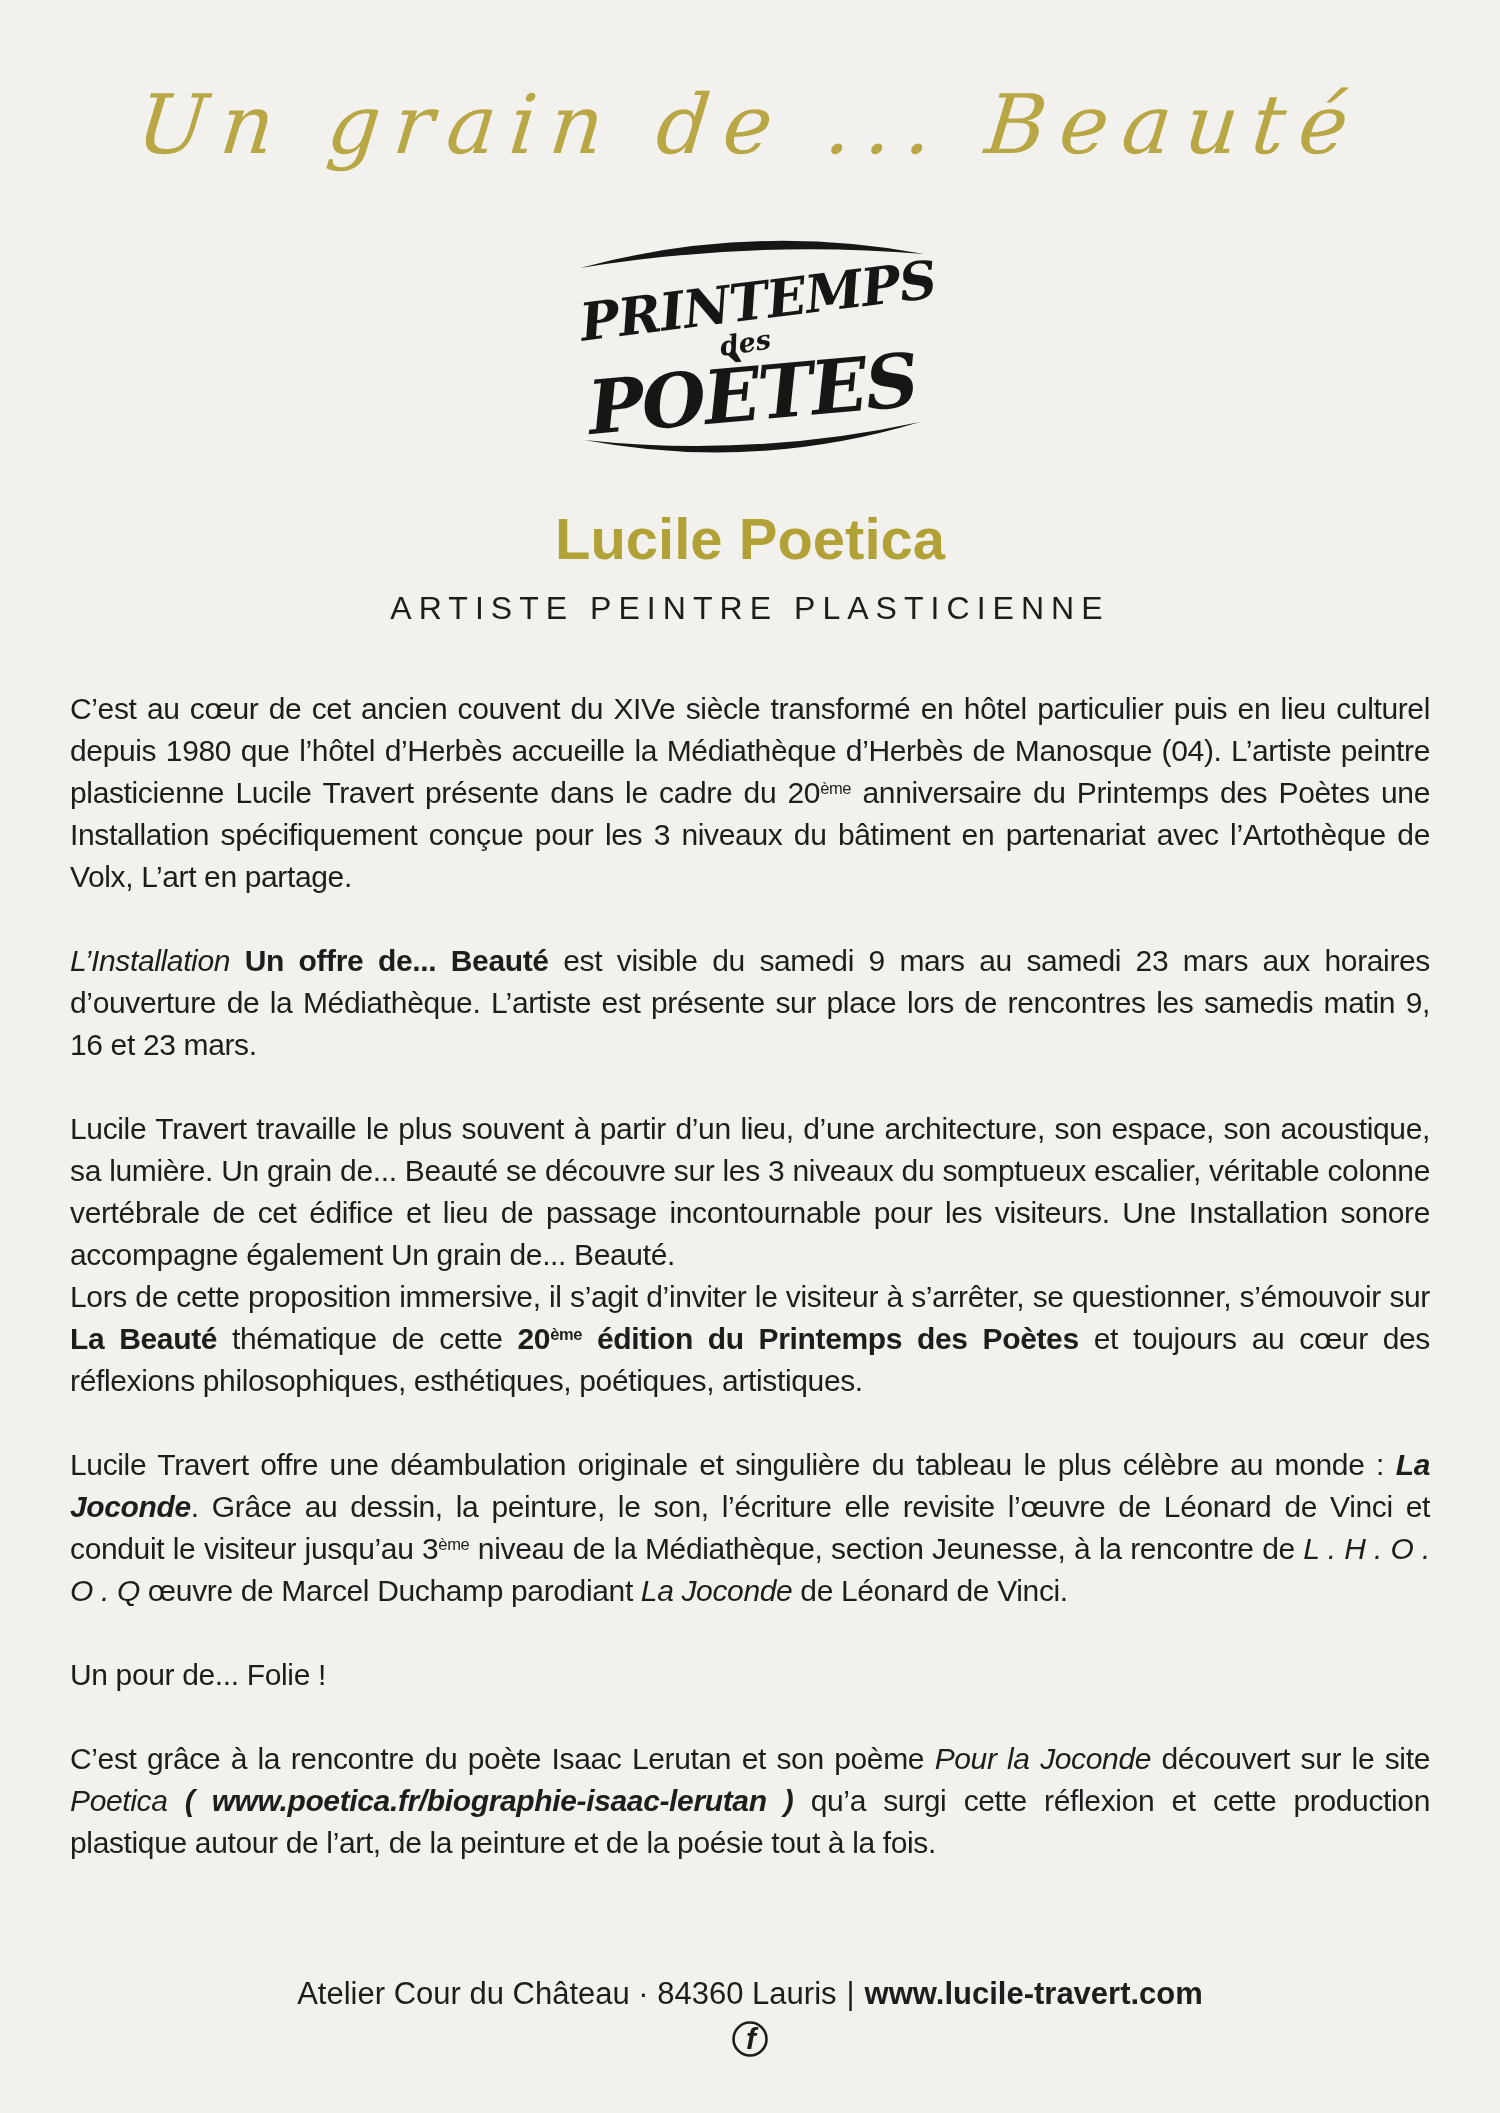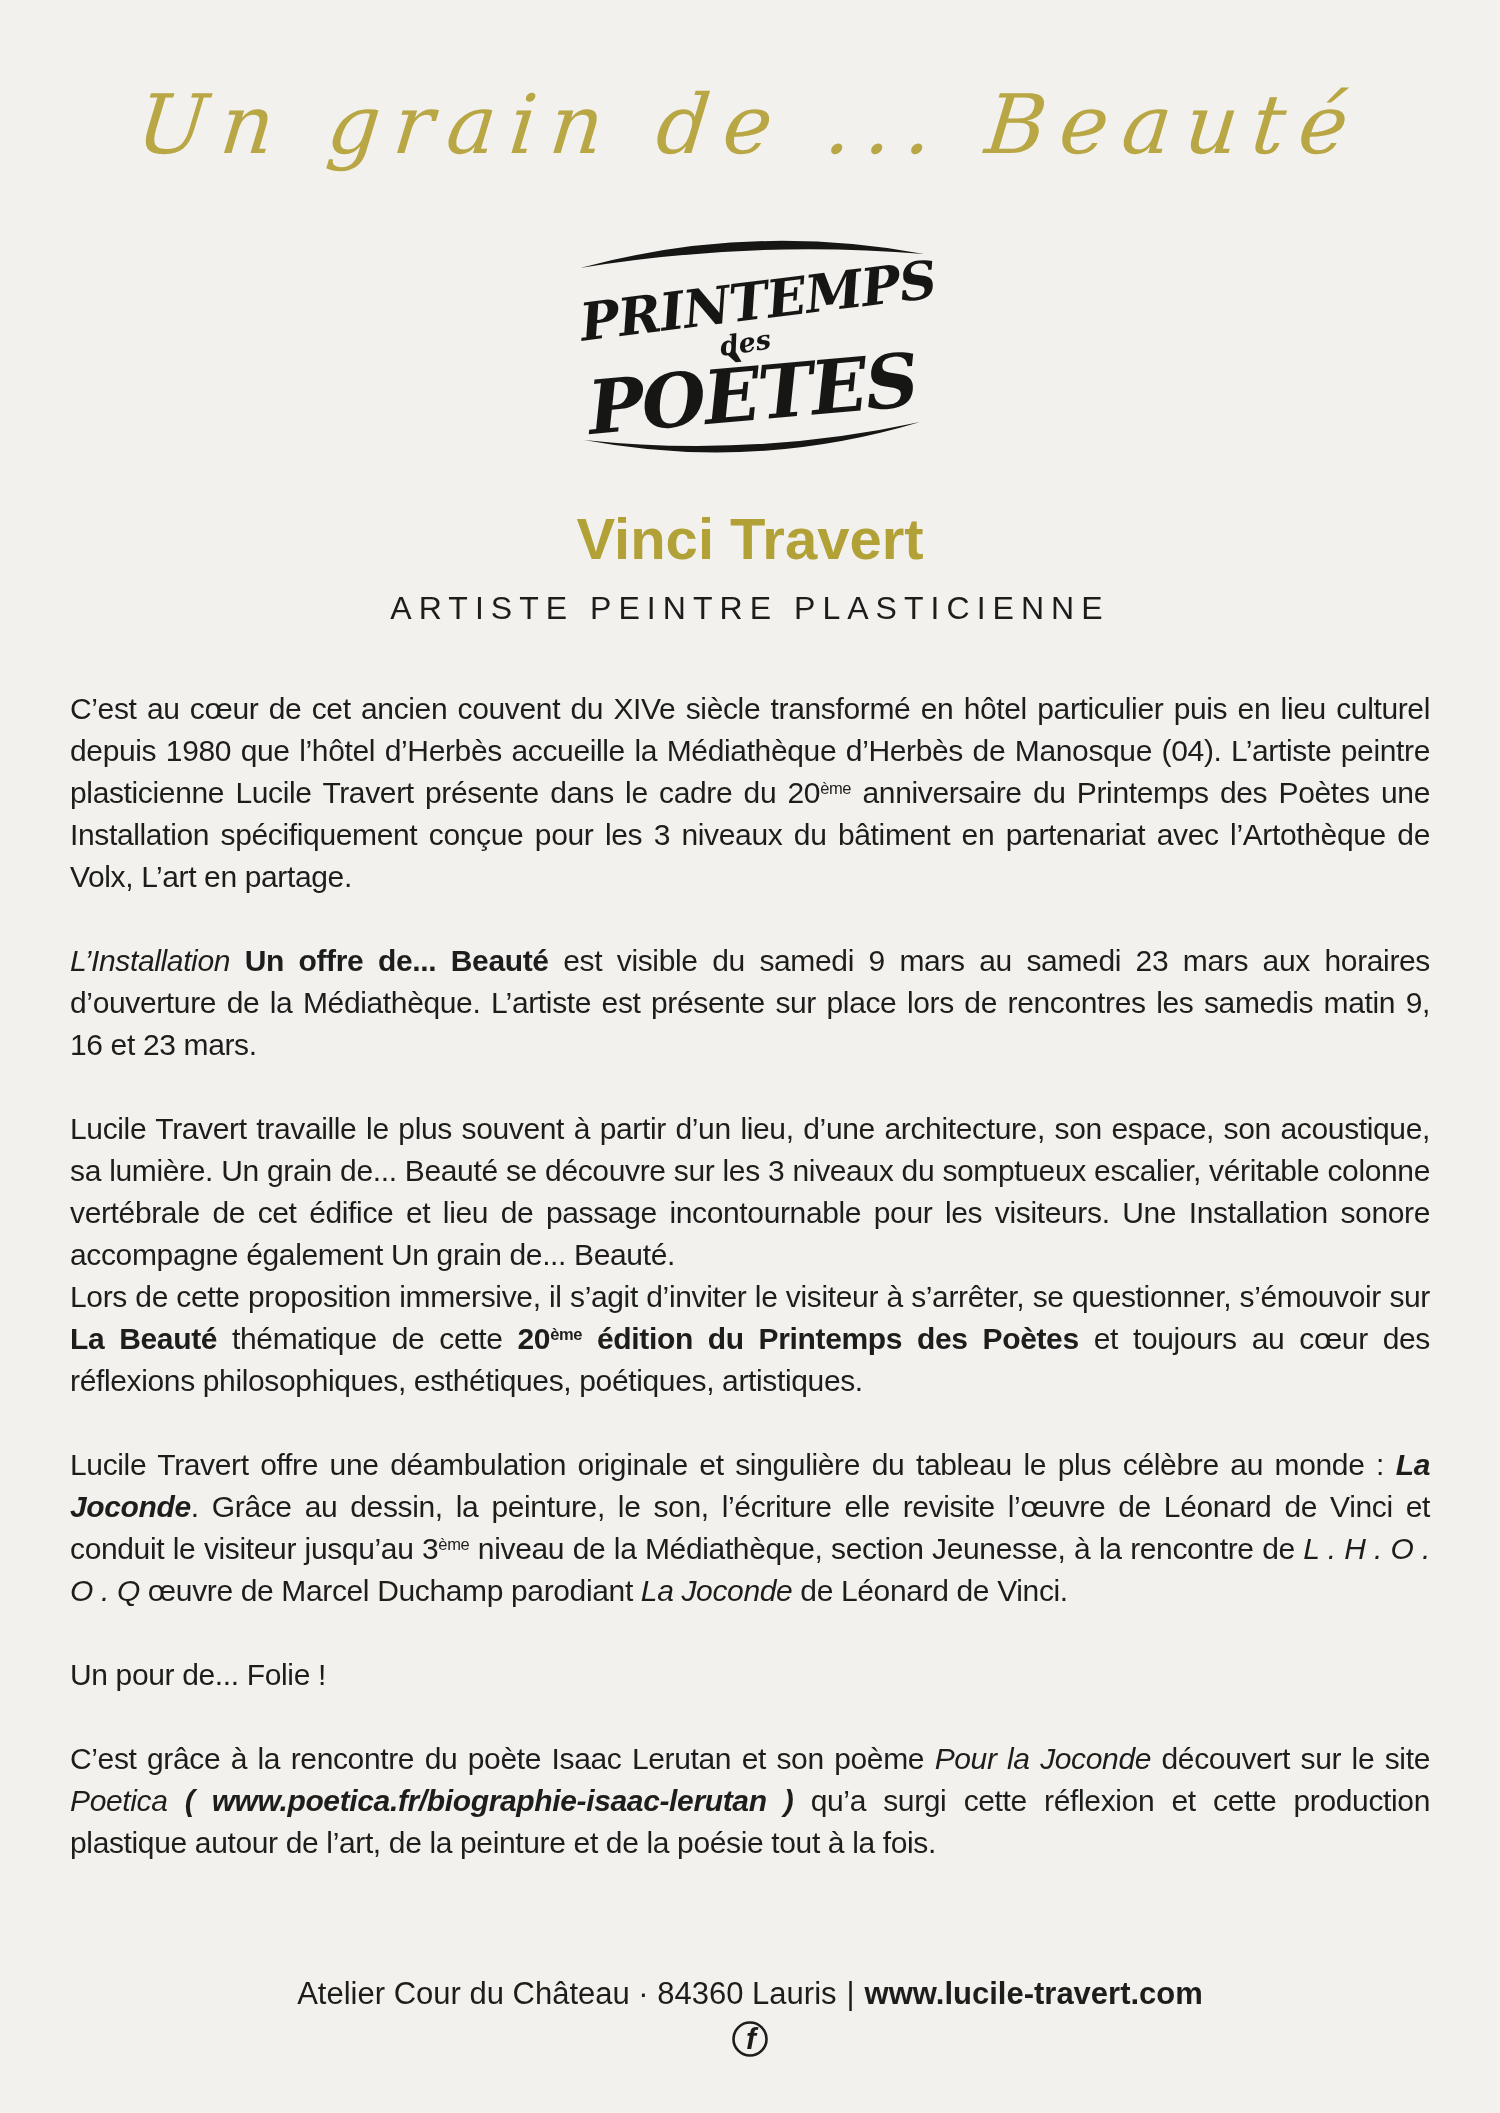--- a/index.html
+++ b/index.html
@@ -74,21 +74,21 @@
       <g fill="#161614" font-family="DejaVu Serif, serif" font-style="italic" font-weight="bold">
         <path d="M26,54 Q196,8 370,40 Q197,26 26,54 Z"></path>
         <text x="26" y="106" font-size="52" letter-spacing="-1" transform="rotate(-7 196 95)">PRINTEMPS</text>
         <text x="166" y="140" font-size="27" transform="rotate(-9 180 132)">des</text>
         <text x="34" y="206" font-size="74" letter-spacing="-2" transform="rotate(-5 196 184)">POÈTES</text>
         <path d="M30,226 Q200,258 366,208 Q200,244 30,226 Z"></path>
       </g>
     </svg>
   </div>
 
-  <div class="artist-name">Vinci Travert</div>
+  <div class="artist-name">Lucile Poetica</div>
 
   <div class="artist-subtitle">ARTISTE PEINTRE PLASTICIENNE</div>
 
   <div class="content">
       <p><span class="run-n">C’est au cœur de cet ancien couvent du XIVe siècle transformé en hôtel particulier puis en lieu culturel depuis 1980 que l’hôtel d’Herbès accueille la Médiathèque d’Herbès de Manosque (04). L’artiste peintre plasticienne Lucile Travert présente dans le cadre du 20</span><sup class="run-sup">ème</sup><span class="run-n"> anniversaire du Printemps des Poètes une Installation spécifiquement conçue pour les 3 niveaux du bâtiment en partenariat avec l’Artothèque de Volx, L’art en partage.</span></p>
       <p><span class="run-i">L’Installation </span><span class="run-b">Un offre de... Beauté</span><span class="run-n"> est visible du samedi 9 mars au samedi 23 mars aux horaires d’ouverture de la Médiathèque. L’artiste est présente sur place lors de rencontres les samedis matin 9, 16 et 23 mars.</span></p>
       <p><span class="run-n">Lucile Travert travaille le plus souvent à partir d’un lieu, d’une architecture, son espace, son acoustique, sa lumière. Un grain de... Beauté se découvre sur les 3 niveaux du somptueux escalier, véritable colonne vertébrale de cet édifice et lieu de passage incontournable pour les visiteurs. Une Installation sonore accompagne également Un grain de... Beauté.</span><br><span class="run-n">Lors de cette proposition immersive, il s’agit d’inviter le visiteur à s’arrêter, se questionner, s’émouvoir sur </span><span class="run-b">La Beauté</span><span class="run-n"> thématique de cette </span><span class="run-b">20</span><sup class="run-bsup">ème</sup><span class="run-b"> édition du Printemps des Poètes</span><span class="run-n"> et toujours au cœur  des réflexions philosophiques, esthétiques, poétiques, artistiques.</span></p>
       <p><span class="run-n">Lucile Travert offre une déambulation originale et singulière du tableau le plus célèbre au monde : </span><span class="run-bi">La Joconde</span><span class="run-n">. Grâce au dessin, la peinture, le son, l’écriture elle revisite l’œuvre de Léonard de Vinci et conduit le visiteur jusqu’au 3</span><sup class="run-sup">ème</sup><span class="run-n"> niveau de la Médiathèque, section Jeunesse, à la rencontre de </span><span class="run-i">L . H . O . O . Q</span><span class="run-n"> œuvre de Marcel Duchamp parodiant </span><span class="run-i">La Joconde</span><span class="run-n"> de Léonard de Vinci.</span></p>
       <p><span class="run-n">Un pour de... Folie !</span></p>
       <p><span class="run-n">C’est grâce à la rencontre du poète Isaac Lerutan et son poème </span><span class="run-i">Pour la Joconde</span><span class="run-n"> découvert sur le site </span><span class="run-i">Poetica </span><span class="run-bi">( www.poetica.fr/biographie-isaac-lerutan )</span><span class="run-n"> qu’a surgi cette réflexion et cette production plastique autour de l’art, de la peinture et de la poésie tout à la fois.</span></p>

